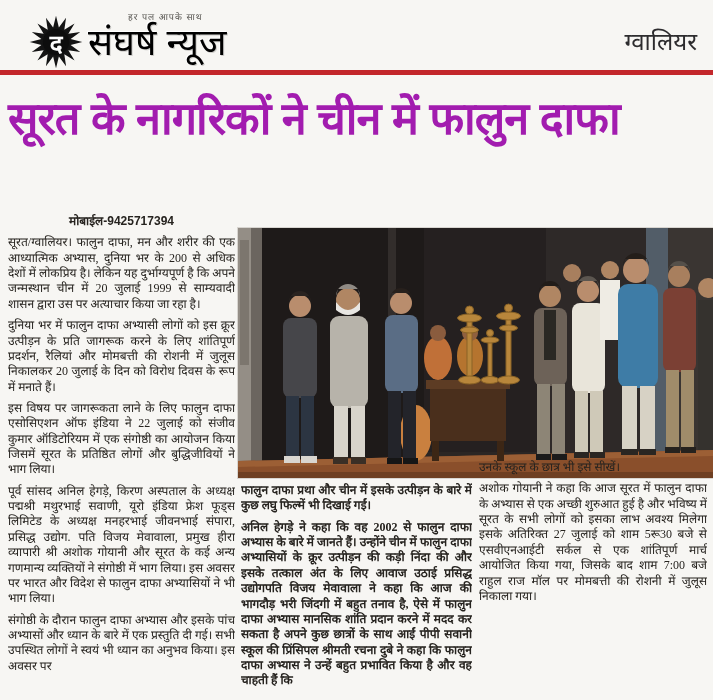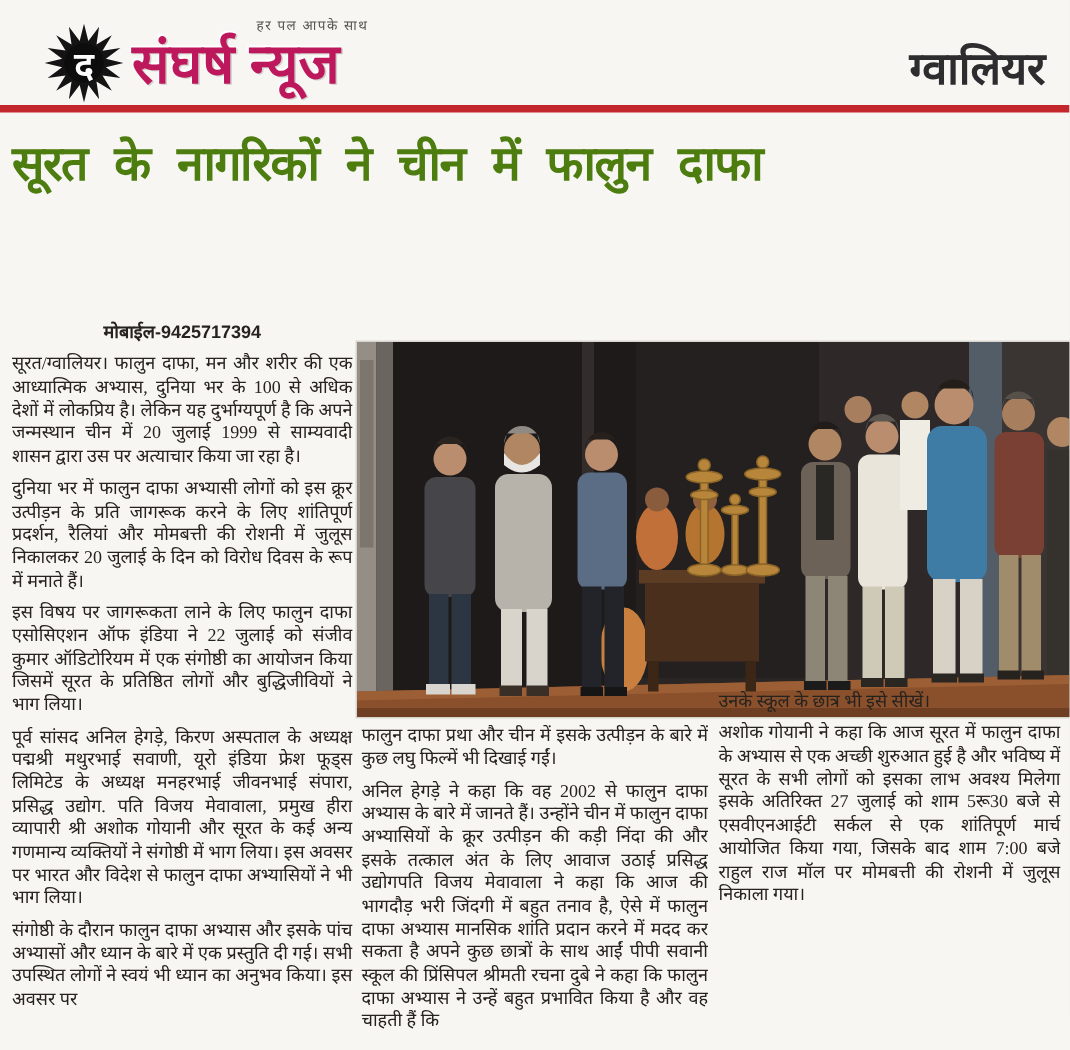--- a/index.html
+++ b/index.html
@@ -19,54 +19,53 @@
   .starburst{position:relative;width:56px;height:56px;flex:0 0 auto;}
   .starburst svg{display:block;}
   .star-initial{
     position:absolute;left:0;top:0;width:56px;height:56px;
     display:flex;align-items:center;justify-content:center;
     color:#ffffff;font-weight:700;font-size:24px;
     font-family:"Liberation Sans", sans-serif;
   }
   .logo-title{
     margin-left:4px;
-    font-size:37px;font-weight:700;color:#be185d;
+    font-size:37px;font-weight:400;color:#000000;
     letter-spacing:0px;line-height:1;
     text-shadow:1px 1px 0 #cfcecb, -1px -1px 0 #ffffff;
     font-family:"Liberation Sans", sans-serif;
   }
   .tagline{
     position:absolute;left:128px;top:10px;
     font-size:9px;color:#55534f;letter-spacing:1px;
     font-family:"Liberation Sans", sans-serif;
-    margin-left:43px;
   }
   .edition{
     position:absolute;right:16px;top:24px;
-    font-size:30px;font-weight:700;color:#2d2c2e;
+    font-size:24px;font-weight:400;color:#2d2c2e;
     font-family:"Liberation Sans", sans-serif;
   }
   .red-rule{position:absolute;left:0;top:70px;width:713px;height:5px;background:#c3272b;}
 
   
   .headline{
     position:absolute;left:0;top:92px;width:713px;height:122px;
     text-align:left;padding:0 8px;box-sizing:border-box;
     font-family:"Liberation Sans", sans-serif;
   }
   .headline .hl-line{
-    font-size:32px;font-weight:900;color:#4d7c0f;
-    line-height:1.22;letter-spacing:-1px;white-space:nowrap;font-family:Liberation Mono, monospace;
+    font-size:45px;font-weight:900;color:#a21caf;
+    line-height:1.22;letter-spacing:-1px;white-space:nowrap;
   }
 
   
   .col{position:absolute;overflow:hidden;text-align:justify;}
   .col p{margin:0 0 6px 0;font-size:12px;line-height:1.28;color:#26231f;}
   .col-left{left:8px;top:214px;width:227px;height:486px;}
-  .col-mid{left:241px;top:483px;width:231px;height:217px;}
+  .col-mid{left:241px;top:483px;width:231px;height:217px;font-weight:bold;}
   .col-right{left:479px;top:460px;width:228px;height:217px;}
   .contact{
     text-align:center;font-weight:700;font-size:17.5px;color:#1c1b1a;
     margin:0 0 5px 0;font-family:"Liberation Sans", sans-serif;
   }
 
   
   .photo{
     position:absolute;left:238px;top:228px;width:475px;height:250px;
     outline:1px solid #d8d5d0;background:#2b2624;
@@ -93,21 +92,21 @@
     <div class="edition">ग्वालियर</div>
     <div class="red-rule"></div>
   </div>
 
   <div class="headline">
     <div class="hl-line">सूरत के नागरिकों ने चीन में फालुन दाफा</div>
   </div>
 
   <div class="col col-left">
     <p class="contact">मोबाईल-9425717394</p>
-    <p>सूरत/ग्वालियर। फालुन दाफा, मन और शरीर की एक आध्यात्मिक अभ्यास, दुनिया भर के 100 से अधिक देशों में लोकप्रिय है। लेकिन यह दुर्भाग्यपूर्ण है कि अपने जन्मस्थान चीन में 20 जुलाई 1999 से साम्यवादी शासन द्वारा उस पर अत्याचार किया जा रहा है।</p>
+    <p>सूरत/ग्वालियर। फालुन दाफा, मन और शरीर की एक आध्यात्मिक अभ्यास, दुनिया भर के 200 से अधिक देशों में लोकप्रिय है। लेकिन यह दुर्भाग्यपूर्ण है कि अपने जन्मस्थान चीन में 20 जुलाई 1999 से साम्यवादी शासन द्वारा उस पर अत्याचार किया जा रहा है।</p>
     <p>दुनिया भर में फालुन दाफा अभ्यासी लोगों को इस क्रूर उत्पीड़न के प्रति जागरूक करने के लिए शांतिपूर्ण प्रदर्शन, रैलियां और मोमबत्ती की रोशनी में जुलूस निकालकर 20 जुलाई के दिन को विरोध दिवस के रूप में मनाते हैं।</p>
     <p>इस विषय पर जागरूकता लाने के लिए फालुन दाफा एसोसिएशन ऑफ इंडिया ने 22 जुलाई को संजीव कुमार ऑडिटोरियम में एक संगोष्ठी का आयोजन किया जिसमें सूरत के प्रतिष्ठित लोगों और बुद्धिजीवियों ने भाग लिया।</p>
     <p>पूर्व सांसद अनिल हेगड़े, किरण अस्पताल के अध्यक्ष पद्मश्री मथुरभाई सवाणी, यूरो इंडिया फ्रेश फूड्स लिमिटेड के अध्यक्ष मनहरभाई जीवनभाई संपारा, प्रसिद्ध उद्योग. पति विजय मेवावाला, प्रमुख हीरा व्यापारी श्री अशोक गोयानी और सूरत के कई अन्य गणमान्य व्यक्तियों ने संगोष्ठी में भाग लिया। इस अवसर पर भारत और विदेश से फालुन दाफा अभ्यासियों ने भी भाग लिया।</p>
     <p>संगोष्ठी के दौरान फालुन दाफा अभ्यास और इसके पांच अभ्यासों और ध्यान के बारे में एक प्रस्तुति दी गई। सभी उपस्थित लोगों ने स्वयं भी ध्यान का अनुभव किया। इस अवसर पर</p>
   </div>
 
   <div class="photo">
     <svg width="475" height="250" viewBox="0 0 475 250">
 
       <rect x="0" y="0" width="475" height="250" fill="#2b2624"></rect>

